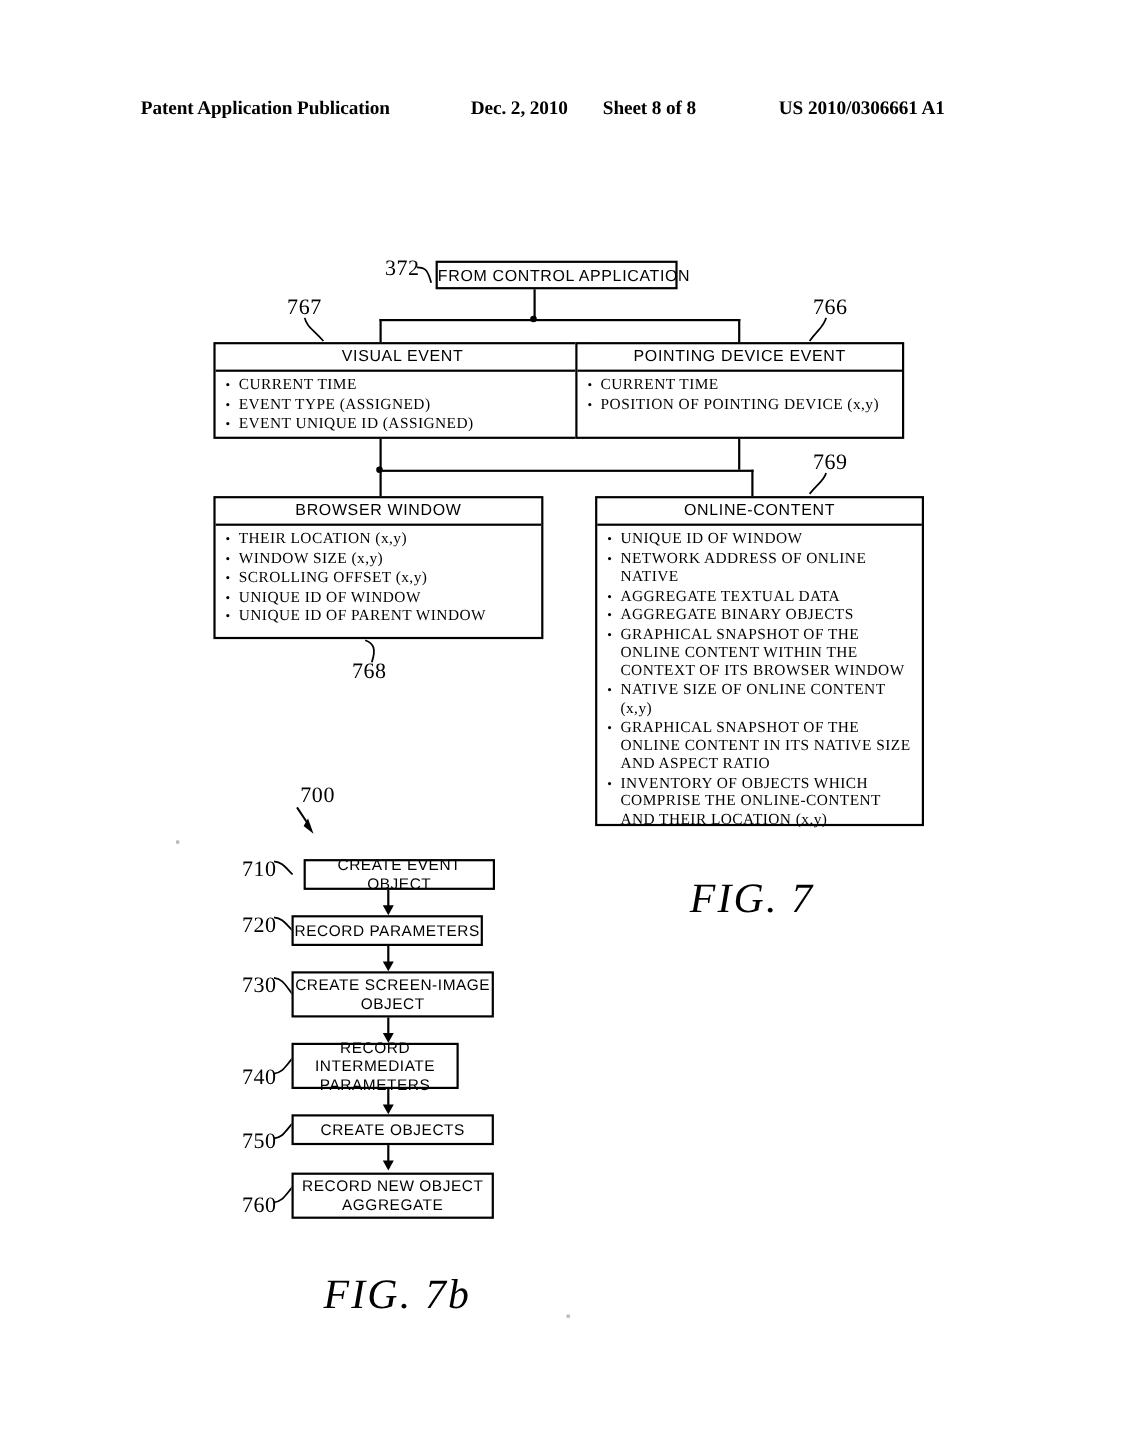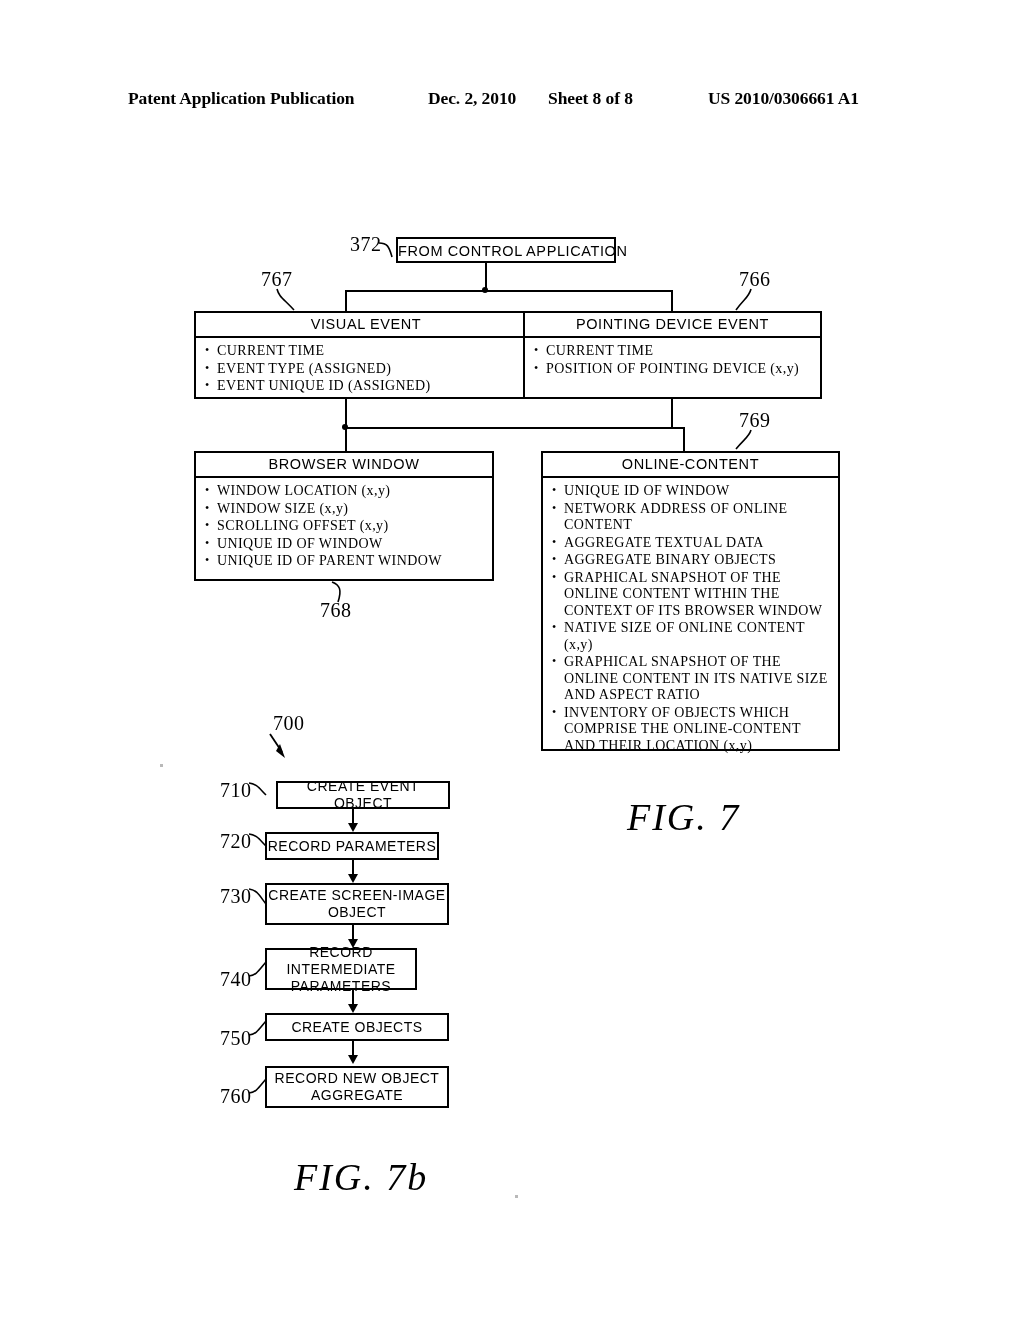--- a/index.html
+++ b/index.html
@@ -189,21 +189,21 @@
 <div class="ln-v" style="left:345px; top:399px; height:52px;"></div>
 <div class="dot" style="left:342px; top:424px;"></div>
 <div class="ln-h" style="left:345px; top:427px; width:340px;"></div>
 <div class="ln-v" style="left:683px; top:427px; height:24px;"></div>
 <div class="ln-v" style="left:671px; top:399px; height:28px;"></div>
 
 <div class="box" style="left:194px; top:451px; width:300px; height:130px;">
   <div class="box-title">BROWSER WINDOW</div>
   <div class="box-body">
     <ul class="bullet-list">
-      <li>WINDOW LOCATION (x,y)</li>
+      <li>THEIR LOCATION (x,y)</li>
       <li>WINDOW SIZE (x,y)</li>
       <li>SCROLLING OFFSET (x,y)</li>
       <li>UNIQUE ID OF WINDOW</li>
       <li>UNIQUE ID OF PARENT WINDOW</li>
     </ul>
   </div>
 </div>
 <svg style="position:absolute; left:330px; top:581px;" width="22" height="24">
   <path d="M2,1 C10,4 12,9 8,21" stroke="#000" stroke-width="1.6" fill="none"></path>
 </svg>
@@ -211,21 +211,21 @@
 
 <div class="ref" style="left:739px; top:409px;">769</div>
 <svg style="position:absolute; left:733px; top:429px;" width="26" height="24">
   <path d="M18,1 C16,8 11,10 3,20" stroke="#000" stroke-width="1.6" fill="none"></path>
 </svg>
 <div class="box" style="left:493px; top:451px; width:299px; height:300px;margin-left:48px;">
   <div class="box-title">ONLINE-CONTENT</div>
   <div class="box-body">
     <ul class="bullet-list">
       <li>UNIQUE ID OF WINDOW</li>
-      <li>NETWORK ADDRESS OF ONLINE CONTENT</li>
+      <li>NETWORK ADDRESS OF ONLINE NATIVE</li>
       <li>AGGREGATE TEXTUAL DATA</li>
       <li>AGGREGATE BINARY OBJECTS</li>
       <li>GRAPHICAL SNAPSHOT OF THE ONLINE CONTENT WITHIN THE CONTEXT OF ITS BROWSER WINDOW</li>
       <li>NATIVE SIZE OF ONLINE CONTENT (x,y)</li>
       <li>GRAPHICAL SNAPSHOT OF THE ONLINE CONTENT IN ITS NATIVE SIZE AND ASPECT RATIO</li>
       <li>INVENTORY OF OBJECTS WHICH COMPRISE THE ONLINE-CONTENT AND THEIR LOCATION (x,y)</li>
     </ul>
   </div>
 </div>
 

